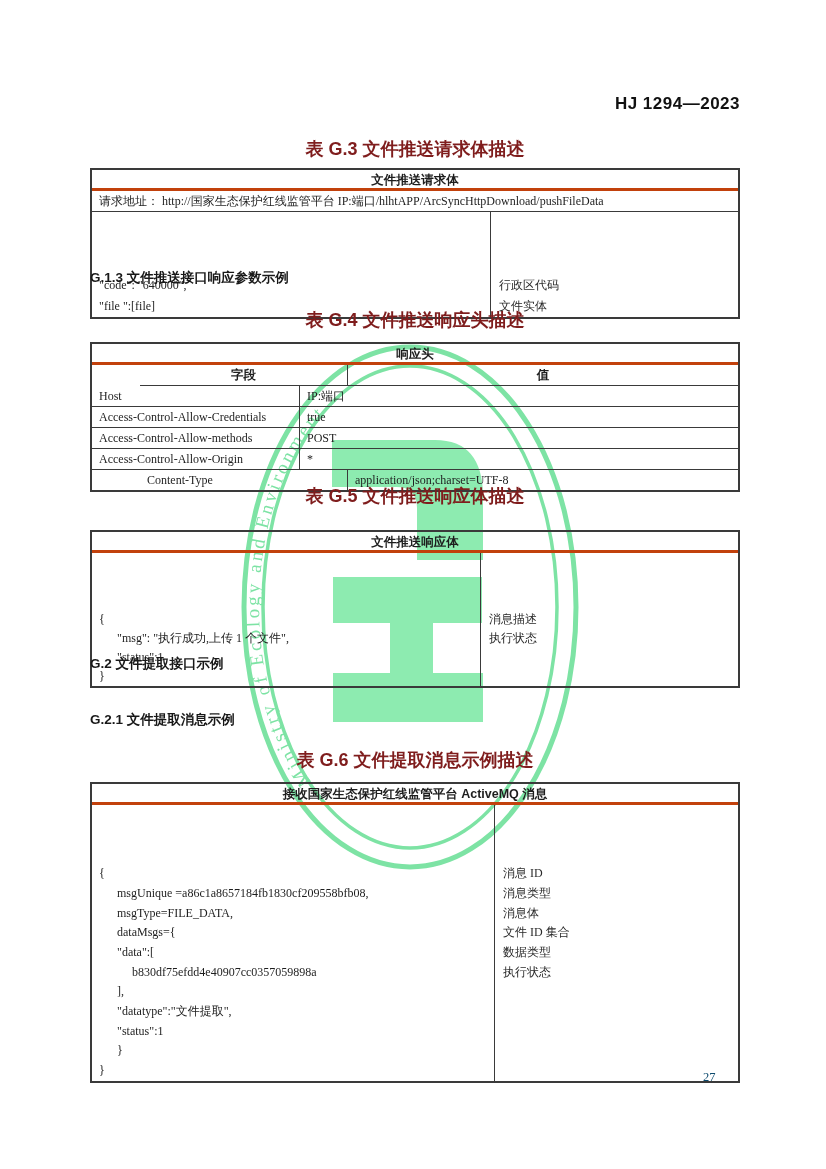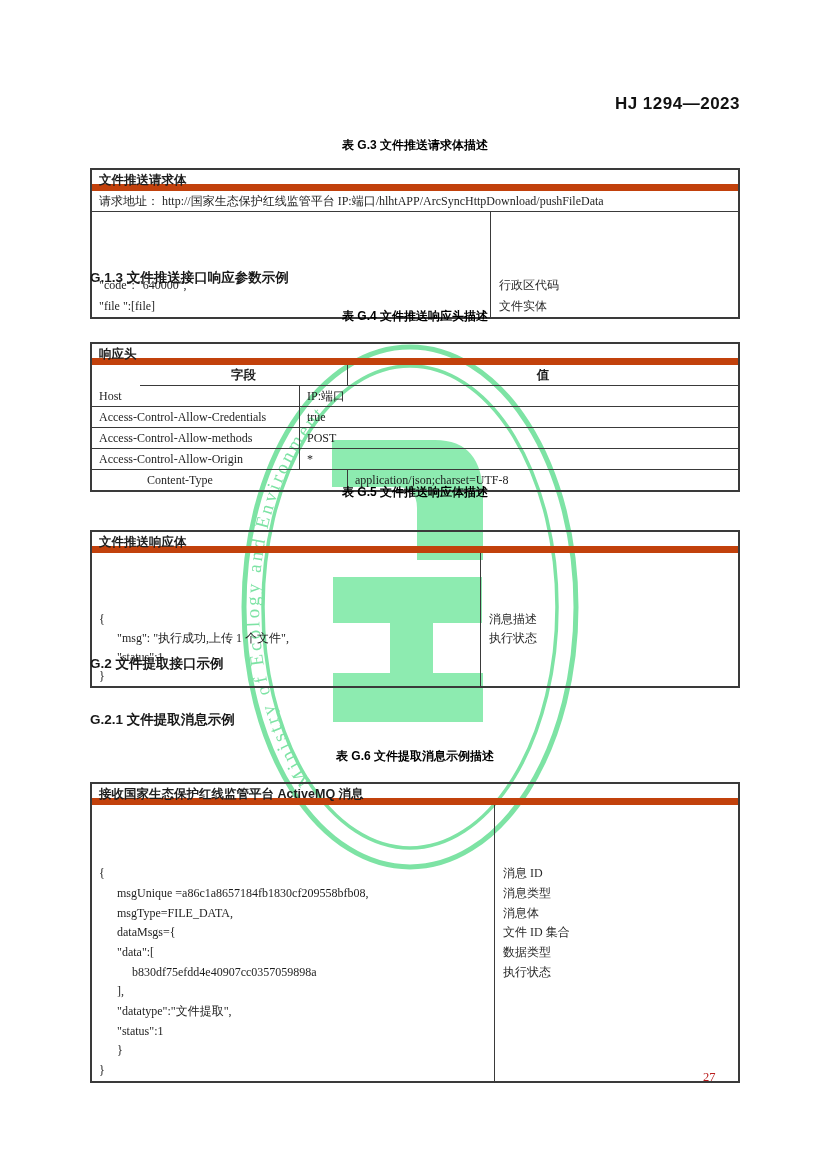--- a/index.html
+++ b/index.html
@@ -19,21 +19,21 @@
 
   .doc-number {
     position:absolute; left:90px; top:94px; width:650px;
     text-align:right;
     font-family:"Liberation Sans", sans-serif;
     font-weight:bold; font-size:17px; letter-spacing:0.5px; color:#111;
   }
   .caption {
     position:absolute; left:90px; width:650px; text-align:center;
     font-family:"Liberation Sans", sans-serif;
-    font-weight:bold; font-size:12px; color:#000000;
+    font-weight:bold; font-size:18px; color:#7f1d1d;
   }
   .heading {
     position:absolute; left:90px; width:650px; text-align:left;
     font-family:"Liberation Sans", sans-serif;
     font-weight:bold; font-size:13.5px; color:#181818;
   }
   #caption-g3 { top:137px; }
   #heading-g13 { top:269px; }
   #caption-g4 { top:308px; }
   #caption-g5 { top:484px; }
@@ -50,22 +50,23 @@
   #table-g3 { top:168px; }
   #table-g4 { top:342px; }
   #table-g5 { top:530px; }
   #table-g6 { top:782px; }
 
   .tbl-title-row {
     height:21px; line-height:21px;
     padding:0 7px;
     font-family:"Liberation Sans", sans-serif;
     font-weight:bold; font-size:12.5px;
-    border-bottom:7px solid #c2410c;
+    border-bottom:3px solid #c2410c;
     white-space:nowrap;
+    text-align:center;
   }
   .plain-row {
     height:21px; line-height:21px;
     padding:0 7px;
     border-bottom:1px solid #3a3a3a;
     white-space:nowrap;
   }
   .split-row { display:flex; }
   .code-col { white-space:pre; }
   .desc-col { border-left:1px solid #3a3a3a; padding-left:8px; white-space:pre; color:#2a2a2a; }
@@ -95,21 +96,21 @@
   #table-g5 .code-col { width:388px; padding:0 7px; line-height:19px; }
   #table-g5 .desc-col { flex:1; line-height:19px; }
   #table-g5 .split-row { min-height:76px; }
 
   
   #table-g6 .code-col { width:402px; padding:0 7px; line-height:19.7px; }
   #table-g6 .desc-col { flex:1; line-height:19.7px; }
 
   .page-number {
     position:absolute; left:703px; top:1070px;
-    font-size:12.5px; color:#b91c1c;
+    font-size:12.5px; color:#0c4a6e;
   }
 </style>
 </head>
 <body>
 
 <svg class="watermark-layer" width="826" height="1169" viewBox="0 0 826 1169" aria-hidden="true">
   <g fill="none" stroke="#7de3a4">
     <ellipse cx="410" cy="607" rx="166" ry="260" stroke-width="5"></ellipse>
     <ellipse cx="410" cy="607" rx="147" ry="241" stroke-width="3.5"></ellipse>
   </g>

